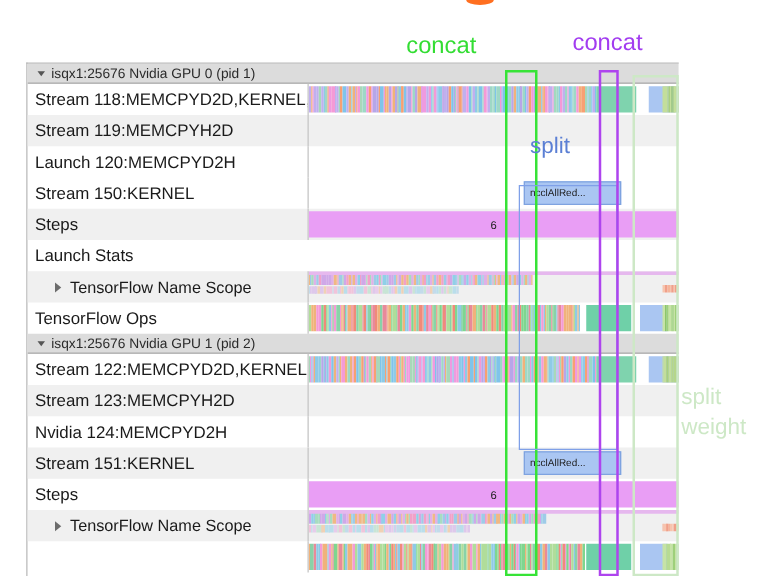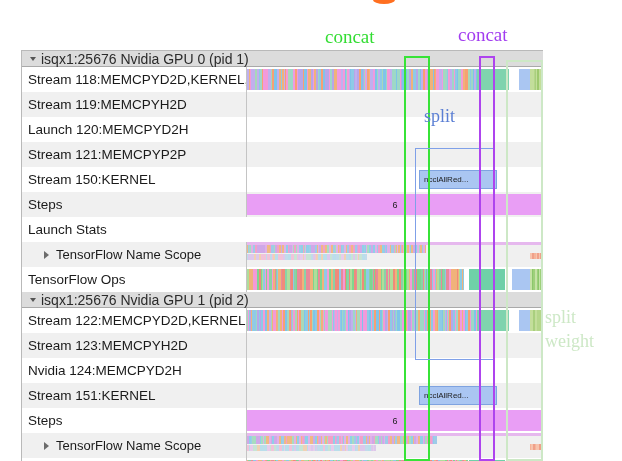--- a/index.html
+++ b/index.html
@@ -3,21 +3,21 @@
 <meta charset="utf-8">
 <style>
   html,body{margin:0;padding:0;background:#ffffff;}
   body{
     width:622px;height:461px;overflow:hidden;position:relative;
     font-family:"Liberation Sans", sans-serif;
     -webkit-font-smoothing:antialiased;
   }
 
   
-  .annot{position:absolute;z-index:40;white-space:nowrap;font-family:Liberation Serif, serif;}
+  .annot{position:absolute;z-index:40;white-space:nowrap;}
   #annot-concat{left:325px;top:26px;font-size:19px;color:#33dd33;}
   #annot-split{left:458px;top:24px;font-size:19px;color:#a23cf0;}
   #annot-nccl{left:424px;top:106px;font-size:18px;color:#5b7fd4;}
   #annot-weight{left:545px;top:305px;font-size:18px;color:#cde8c6;line-height:24px;}
   #annot-weight span{display:block;}
 
   
   #orange-sliver{
     position:absolute;left:373px;top:-4px;width:22px;height:8px;
     background:#ff6f20;border-radius:50%;z-index:41;
@@ -25,21 +25,21 @@
 
   
   #viewer{
     position:absolute;left:21px;top:50px;width:521px;height:411px;
     overflow:hidden;background:#ffffff;
     border-left:1px solid #b9b9b9;border-top:1px solid #b9b9b9;
   }
   .group-header{
     height:15px;background:#dcdcdc;border-bottom:1px solid #a9a9a9;
     display:flex;align-items:center;padding-left:8px;
-    font-size:14px;color:#2b2b2b;
+    font-size:11px;color:#2b2b2b;
   }
   .caret{
     display:inline-block;width:0;height:0;margin-right:5px;
     border-left:3.5px solid transparent;border-right:3.5px solid transparent;
     border-top:4.5px solid #555;
   }
 
   .row{position:relative;display:flex;height:25px;box-sizing:border-box;}
   .row.shaded{background:#f0f0f0;}
   .row .label{
@@ -284,26 +284,20 @@
         <span>Stream 119:MEMCPYH2D</span>
       </div>
       <div class="track"></div>
     </div>
     <div class="row">
       <div class="label">
         <span>Launch 120:MEMCPYD2H</span>
       </div>
       <div class="track"></div>
     </div>
-    <div class="row shaded">
-      <div class="label">
-        <span>Stream 121:MEMCPYP2P</span>
-      </div>
-      <div class="track"></div>
-    </div>
     <div class="row">
       <div class="label">
         <span>Stream 150:KERNEL</span>
       </div>
       <div class="track">
         <div class="nccl-block" style="left: 172px; width: 78px;">ncclAllRed...</div>
       </div>
     </div>
     <div class="row shaded">
       <div class="label">

